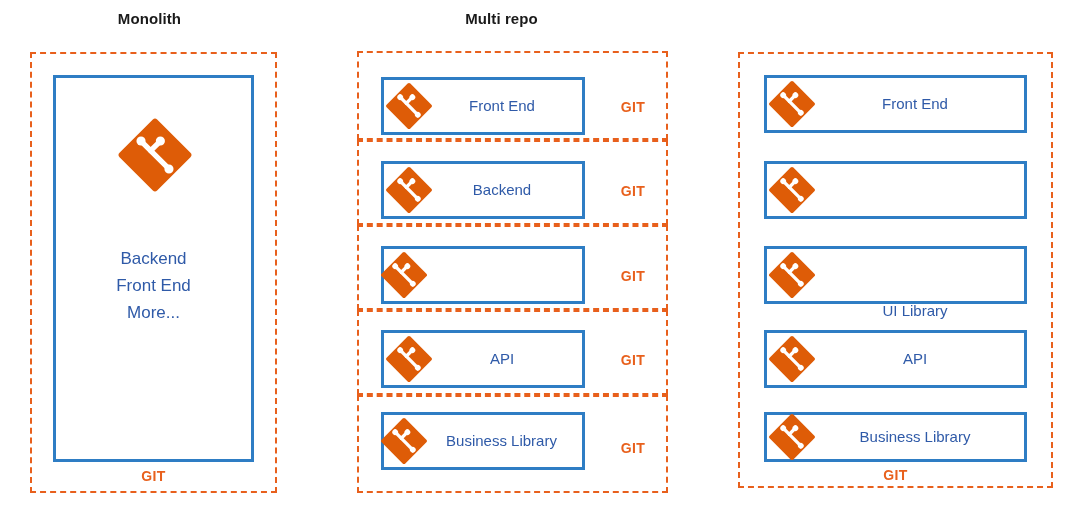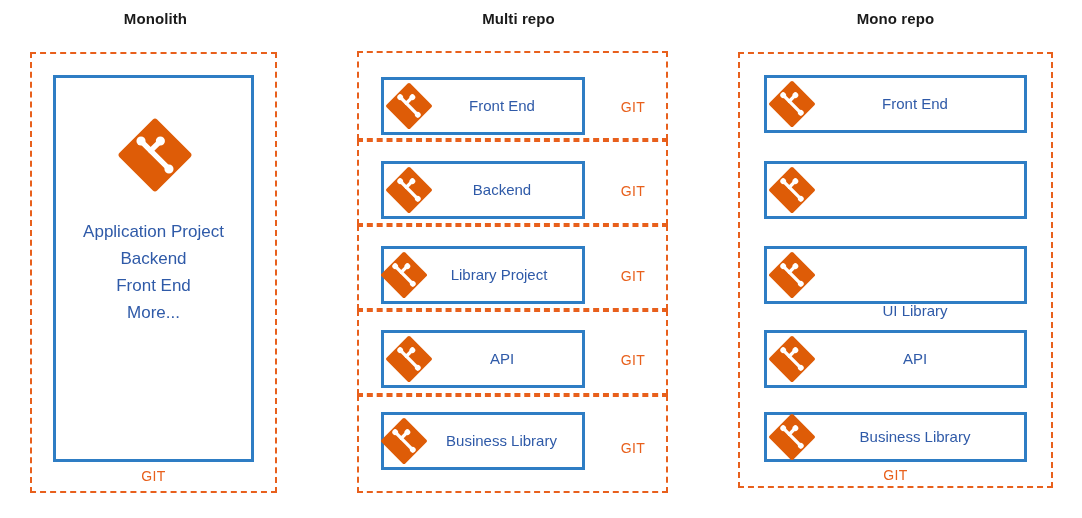--- a/index.html
+++ b/index.html
@@ -23,22 +23,22 @@
   
   .col-title {
     position: absolute;
     font-size: 15px;
     font-weight: bold;
     color: #1a1a1a;
     text-align: center;
     letter-spacing: 0.1px;
     white-space: nowrap;
   }
-  #title-monolith  { left: 32px;  top: 10px; width: 247px; }
-  #title-multirepo { left: 363px; top: 10px; width: 311px; }
+  #title-monolith  { left: 26px;  top: 10px; width: 247px; }
+  #title-multirepo { left: 346px; top: 10px; width: 311px; }
   #title-monorepo  { left: 738px; top: 10px; width: 315px; }
 
   
   .dashed {
     position: absolute;
     border: 2px dashed #e8601c;
     box-sizing: border-box;
     background: transparent;
   }
 
@@ -48,21 +48,21 @@
     border: 3px solid #2e7dc4;
     box-sizing: border-box;
     background: #ffffff;
   }
 
   
   .git-label {
     position: absolute;
     color: #e8601c;
     font-size: 14px;
-    font-weight: normal;
+    font-weight: bold;
     letter-spacing: 0.4px;
     text-align: center;
     white-space: nowrap;
   }
 
   
   .mono-text {
     position: absolute;
     left: 53px;
     top: 218px;
@@ -87,21 +87,20 @@
     text-align: center;
   }
 </style>
 </head>
 <body>
 
 <div class="stage">
 
   <div class="col-title" id="title-monolith">Monolith</div>
   <div class="col-title" id="title-multirepo">Multi repo</div>
-  <div class="col-title" id="title-monorepo">Mono repo</div>
 
   <div class="dashed" id="monolith-boundary" style="left:30px; top:52px; width:247px; height:441px;"></div>
 
   <div class="bluebox" id="monolith-box" style="left:53px; top:75px; width:201px; height:387px;"></div>
 
   <svg class="gitlogo" style="left:117px; top:117px;" width="76" height="76" viewBox="0 0 100 100">
     <g transform="rotate(45 50 50)">
       <rect x="15" y="15" width="70" height="70" rx="4" ry="4" fill="#de5c07"></rect>
     </g>
     <g transform="rotate(-45 50 50)" fill="none" stroke="#ffffff" stroke-width="7" stroke-linecap="round">
@@ -109,21 +108,21 @@
       <line x1="50" y1="42" x2="68" y2="42"></line>
     </g>
     <g transform="rotate(-45 50 50)" fill="#ffffff">
       <circle cx="50" cy="24" r="6"></circle>
       <circle cx="50" cy="76" r="6"></circle>
       <circle cx="68" cy="42" r="6"></circle>
     </g>
   </svg>
 
   <div class="mono-text">
-    <span>Application Project</span><br>
+    <br>
     <span>Backend</span><br>
     <span>Front End</span>
     <span class="more">More...</span>
   </div>
 
   <div class="git-label" style="left:53px; top:468px; width:201px;">GIT</div>
 
   <div class="dashed" style="left:357px; top:51px; width:311px; height:89px;"></div>
   <div class="bluebox" style="left:381px; top:77px; width:204px; height:58px;"></div>
   <svg class="gitlogo" style="left:385px; top:82px;" width="48" height="48" viewBox="0 0 100 100">
@@ -171,21 +170,20 @@
     <g transform="rotate(-45 50 50)" fill="none" stroke="#ffffff" stroke-width="7" stroke-linecap="round">
       <line x1="50" y1="24" x2="50" y2="76"></line>
         <line x1="50" y1="42" x2="68" y2="42"></line>
       </g>
     <g transform="rotate(-45 50 50)" fill="#ffffff">
       <circle cx="50" cy="24" r="6"></circle>
         <circle cx="50" cy="76" r="6"></circle>
         <circle cx="68" cy="42" r="6"></circle>
       </g>
   </svg>
-  <div class="row-label" style="left:424px; top:266px; width:150px;">Library Project</div>
   <div class="git-label" style="left:600px; top:268px; width:66px;">GIT</div>
 
   <div class="dashed" style="left:357px; top:310px; width:311px; height:85px;"></div>
   <div class="bluebox" style="left:381px; top:330px; width:204px; height:58px;"></div>
   <svg class="gitlogo" style="left:385px; top:335px;" width="48" height="48" viewBox="0 0 100 100">
     <g transform="rotate(45 50 50)">
         <rect x="15" y="15" width="70" height="70" rx="4" ry="4" fill="#de5c07"></rect>
       </g>
     <g transform="rotate(-45 50 50)" fill="none" stroke="#ffffff" stroke-width="7" stroke-linecap="round">
       <line x1="50" y1="24" x2="50" y2="76"></line>

